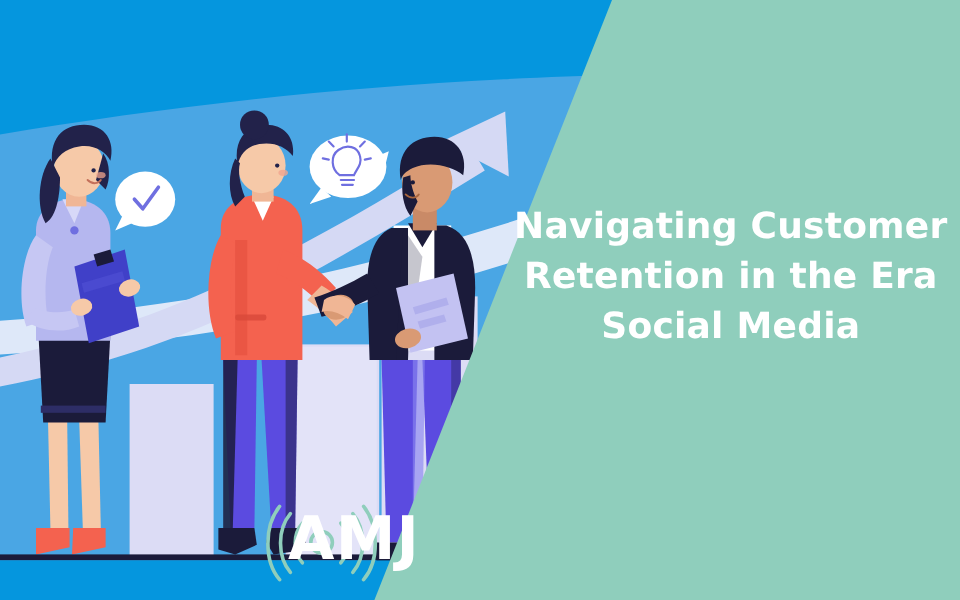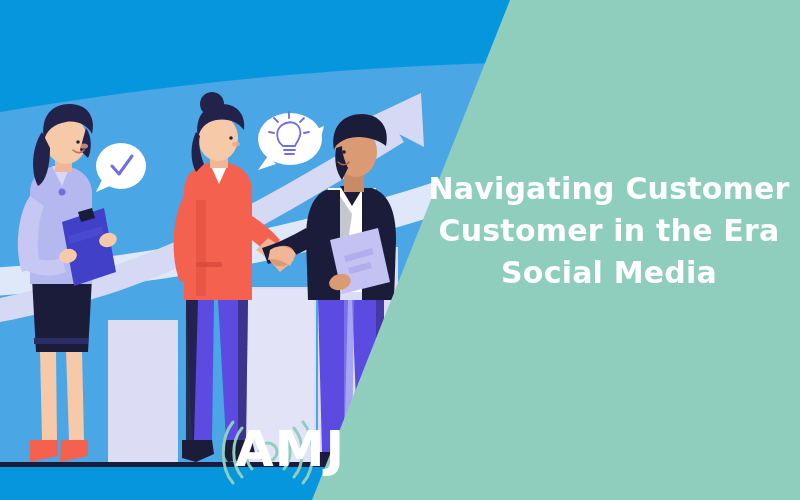--- a/index.html
+++ b/index.html
@@ -50,21 +50,21 @@
     display: flex;
     align-items: center;
     height: 62px;
   }
   #logo-block .logo-word {
     color: #ffffff;
     font-size: 50px;
     font-weight: bold;
     line-height: 50px;
     letter-spacing: 1px;
-    margin-left: 7px;
+    margin-left: 12px;
   }
 </style>
 </head>
 <body>
 
 <div id="banner">
 
   <svg class="layer" viewBox="0 0 800 500">
     <defs>
       <clipPath id="clipAll">
@@ -246,21 +246,21 @@
       <path d="M284,436 C292,445 292,460 284,469"></path>
       <path d="M242,428 C231,441 231,464 242,477"></path>
       <path d="M294,428 C305,441 305,464 294,477"></path>
       <path d="M233,422 C220,438 220,468 233,483"></path>
       <path d="M303,422 C316,438 316,468 303,483"></path>
     </g>
   </svg>
 
   <div id="title-block">
     <span class="line">Navigating Customer</span>
-    <span class="line">Customer in the Era</span>
+    <span class="line">Retention in the Era</span>
     <span class="line">Social Media</span>
   </div>
 
   <div id="logo-block">
     <span class="logo-word">AMJ</span>
   </div>
 
 </div>
 
 </body></html>

